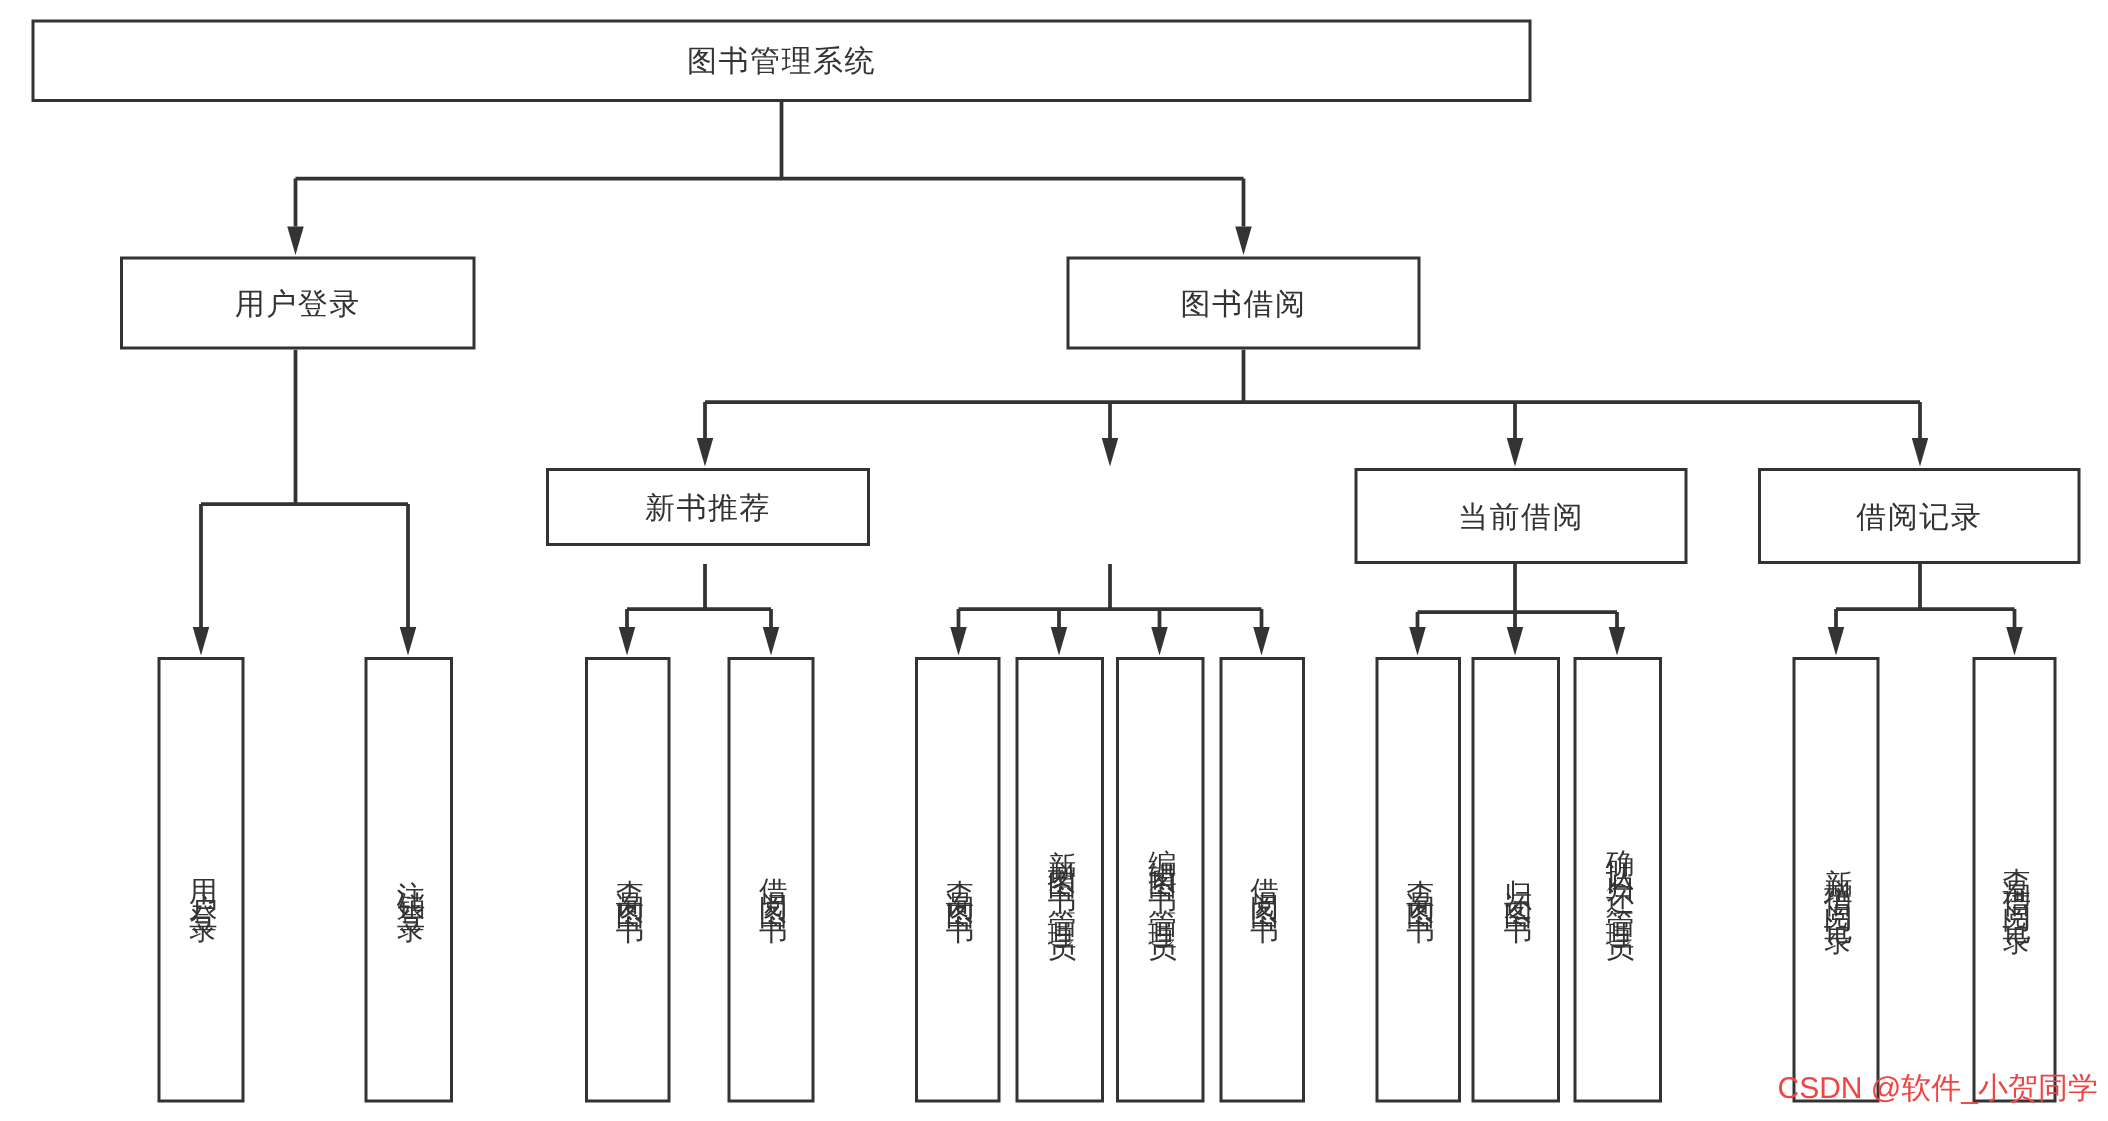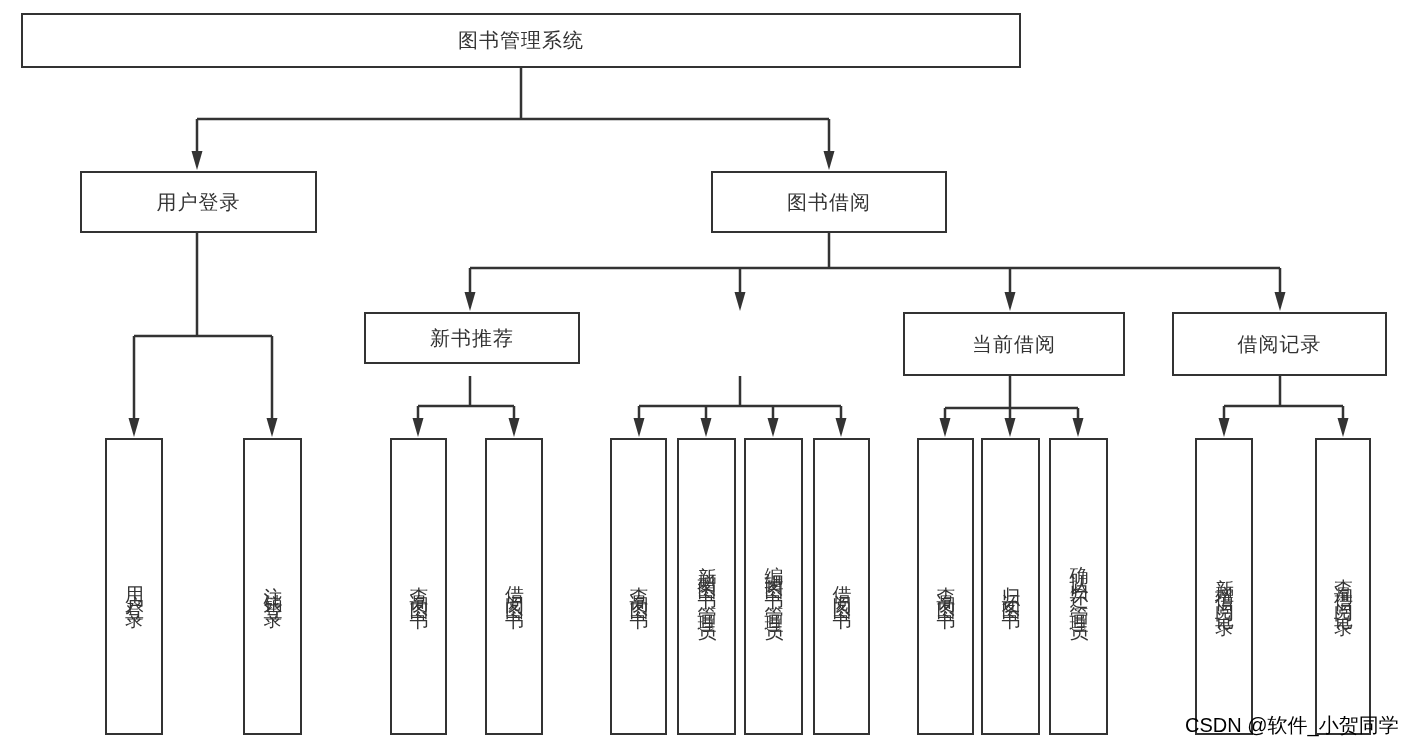--- a/index.html
+++ b/index.html
@@ -62,21 +62,21 @@
   .l-9  { left: 917px;  width: 57px; }
   .l-10 { left: 981px;  width: 59px; }
   .l-11 { left: 1049px; width: 59px; }
   .l-12 { left: 1195px; width: 58px; }
   .l-13 { left: 1315px; width: 56px; }
   .watermark {
     position: absolute;
     left: 1185px;
     top: 712px;
     font-size: 20px;
-    color: #000000;
+    color: #ef4444;
     white-space: nowrap;
     z-index: 5;
   }
 </style>
 </head>
 <body>
 
 <div class="stage">
 
   <svg class="connector-layer" width="1405" height="747" viewBox="0 0 1405 747" stroke="#333333" stroke-width="2.5" fill="none">

